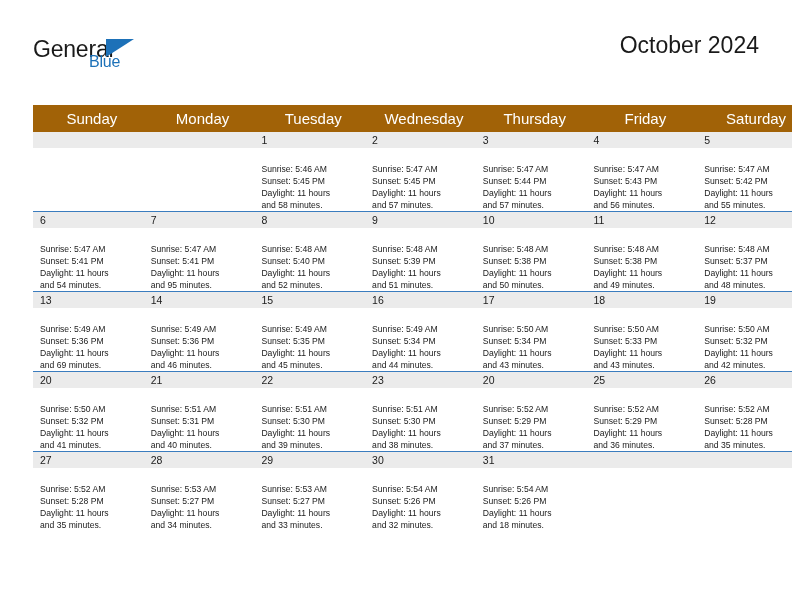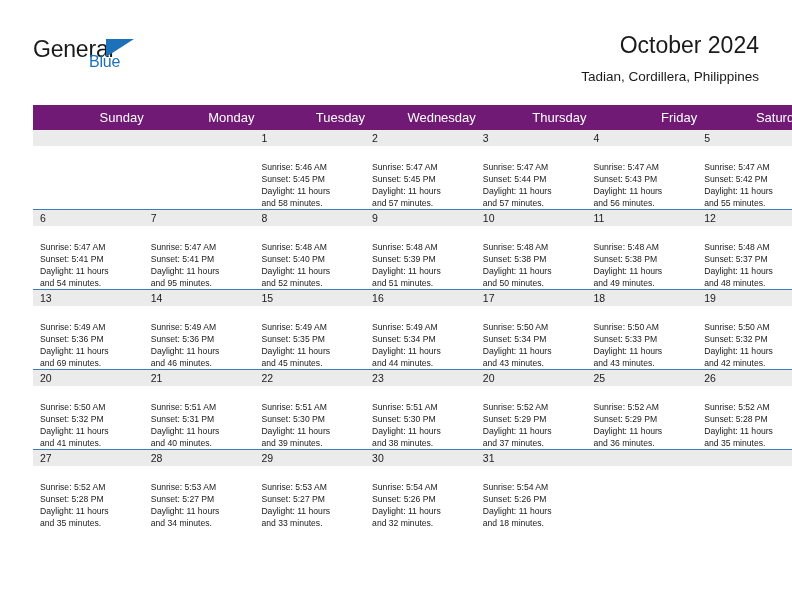--- a/index.html
+++ b/index.html
@@ -86,25 +86,25 @@
   
   .calendar {
     position: absolute;
     left: 33px;
     top: 105px;
     width: 726px;
     border-collapse: collapse;
     table-layout: fixed;
   }
   .calendar th {
-    background: #701a75;
+    background: #a16207;
     color: #ffffff;
-    font-size: 13px;
+    font-size: 15px;
     font-weight: normal;
-    text-align: right;
+    text-align: center;
     padding: 5px 0 5px 7px;
     height: 12px;
     border: none;
     width: 103.71px;
   }
   .calendar td {
     vertical-align: top;
     padding: 0;
     border: none;
     border-top: 1px solid #3a7cbe;
@@ -147,21 +147,20 @@
   <div class="header">
 
     <div class="brand">
       <span class="brand-general">General</span>
       <span class="brand-tri"></span>
       <span class="brand-blue">Blue</span>
     </div>
 
     <div class="title-block">
       <div class="cal-title">October 2024</div>
-      <div class="cal-subtitle">Tadian, Cordillera, Philippines</div>
     </div>
 
   </div>
 
   <table class="calendar">
     <thead>
       <tr>
         <th>Sunday</th>
         <th>Monday</th>
         <th>Tuesday</th>

